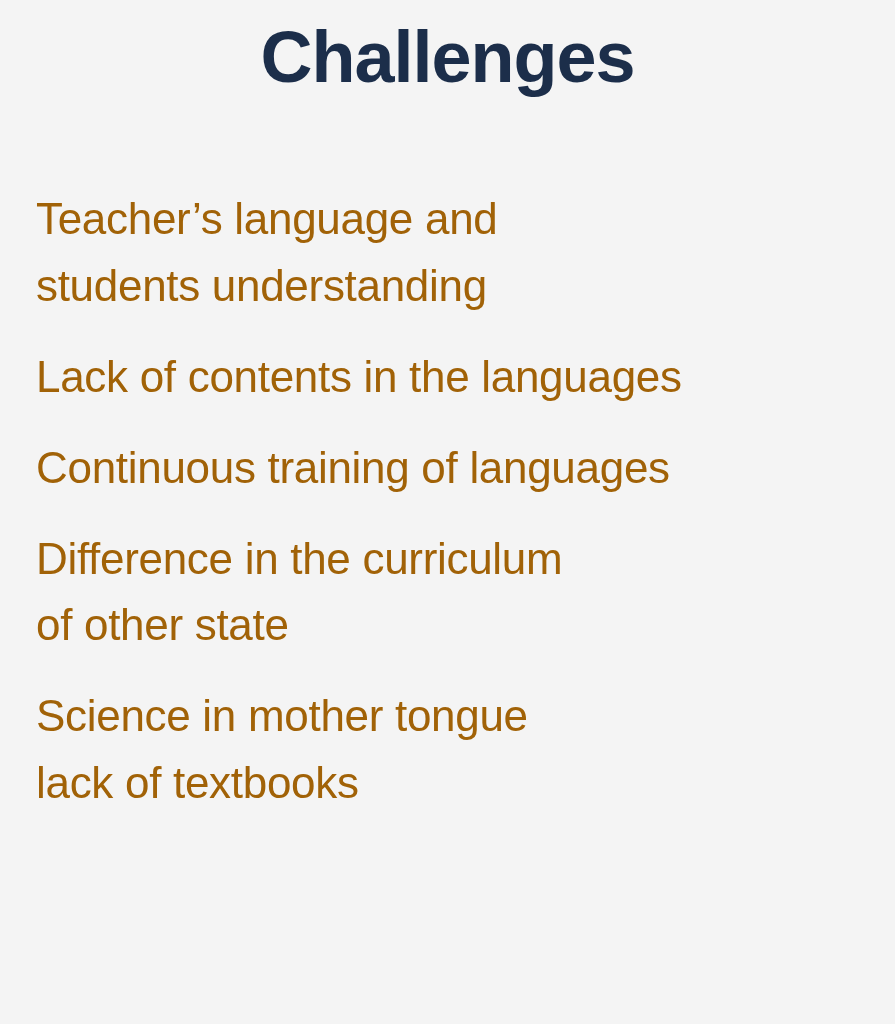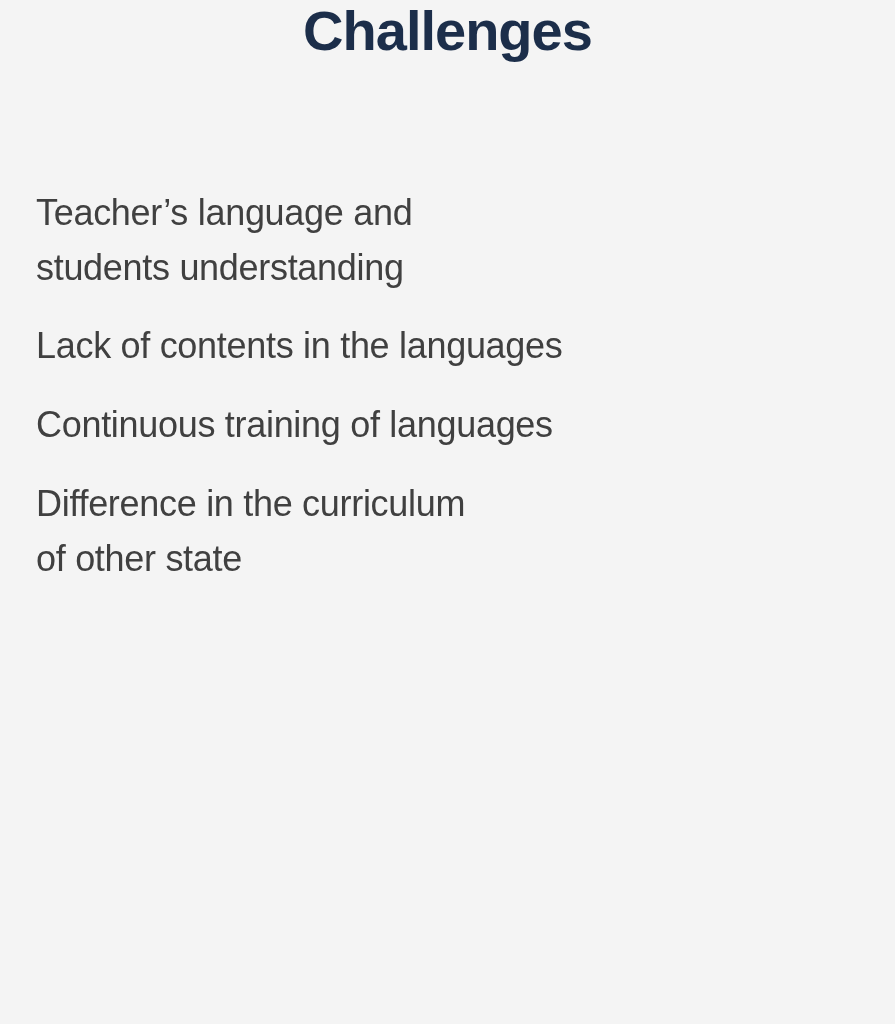--- a/index.html
+++ b/index.html
@@ -16,52 +16,54 @@
   .slide {
     width: 895px;
     height: 1024px;
     background: #f4f4f4;
     box-sizing: border-box;
     padding: 0;
     position: relative;
   }
   .slide-title {
     text-align: center;
-    font-size: 56px;
+    font-size: 72px;
     font-weight: bold;
     color: #1c2e4a;
     letter-spacing: -1px;
     margin: 0;
-    padding-top: 0;
+    padding-top: 18px;
     line-height: 1.1;
   }
   .bullet-list {
     margin: 0;
     padding: 0;
     list-style: none;
     position: absolute;
     top: 186px;
     left: 36px;
     right: 16px;
   }
   .bullet-item {
-    font-size: 36px;
-    color: #404040;
+    font-size: 44px;
+    color: #a16207;
     line-height: 1.52;
     margin-bottom: 24px;
     letter-spacing: -0.3px;
     white-space: pre-line;
   }
 </style>
 </head>
 <body>
 
 <div class="slide">
   <h1 class="slide-title">Challenges</h1>
   <ul class="bullet-list">
     <li class="bullet-item">Teacher’s language and
 students understanding</li>
     <li class="bullet-item">Lack of contents in the languages</li>
     <li class="bullet-item">Continuous training of languages</li>
     <li class="bullet-item">Difference in the curriculum
 of other state</li>
+    <li class="bullet-item">Science in mother tongue
+lack of textbooks</li>
   </ul>
 </div>
 
 </body></html>

